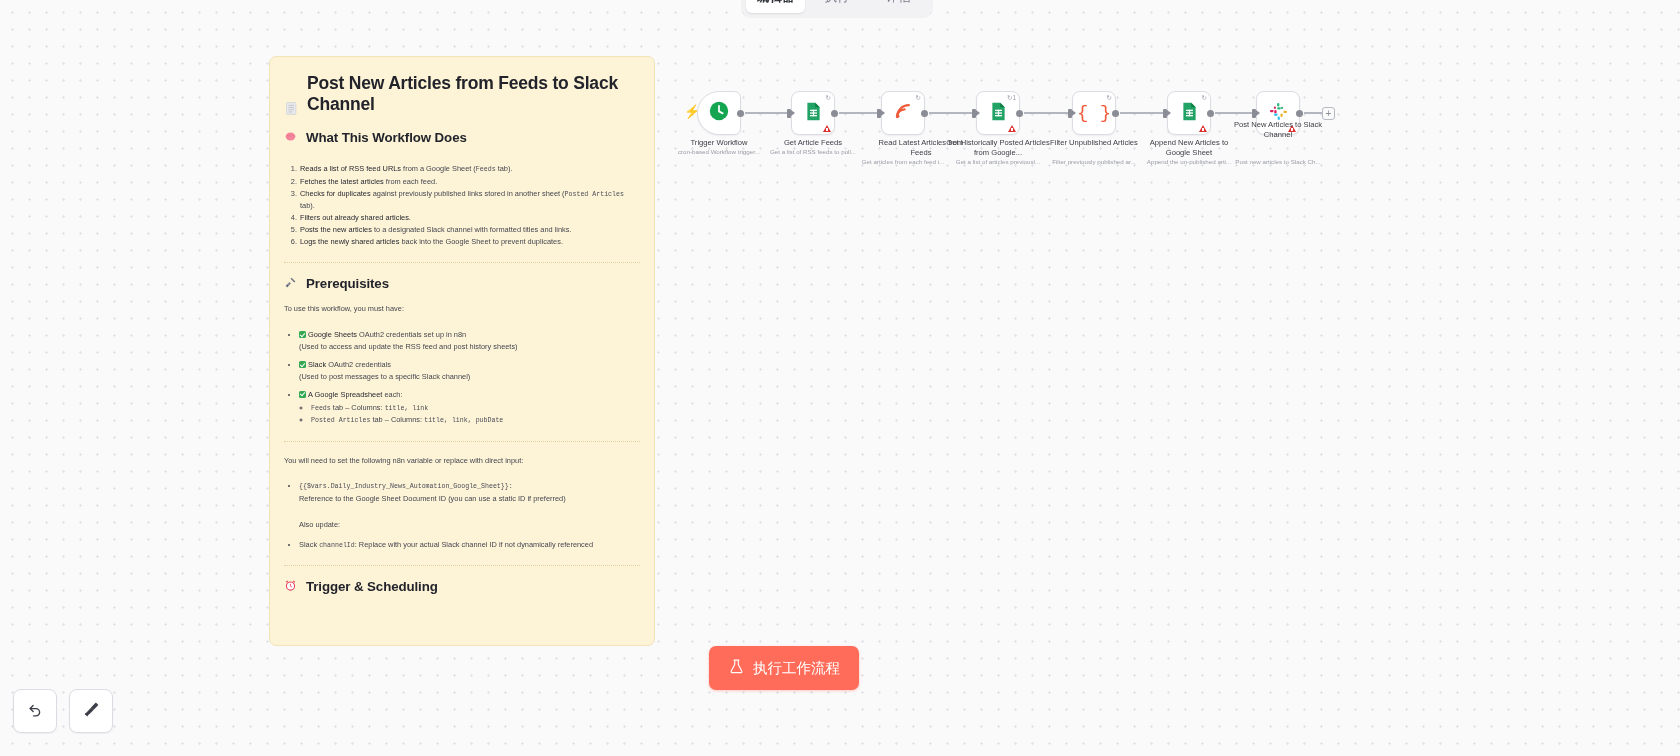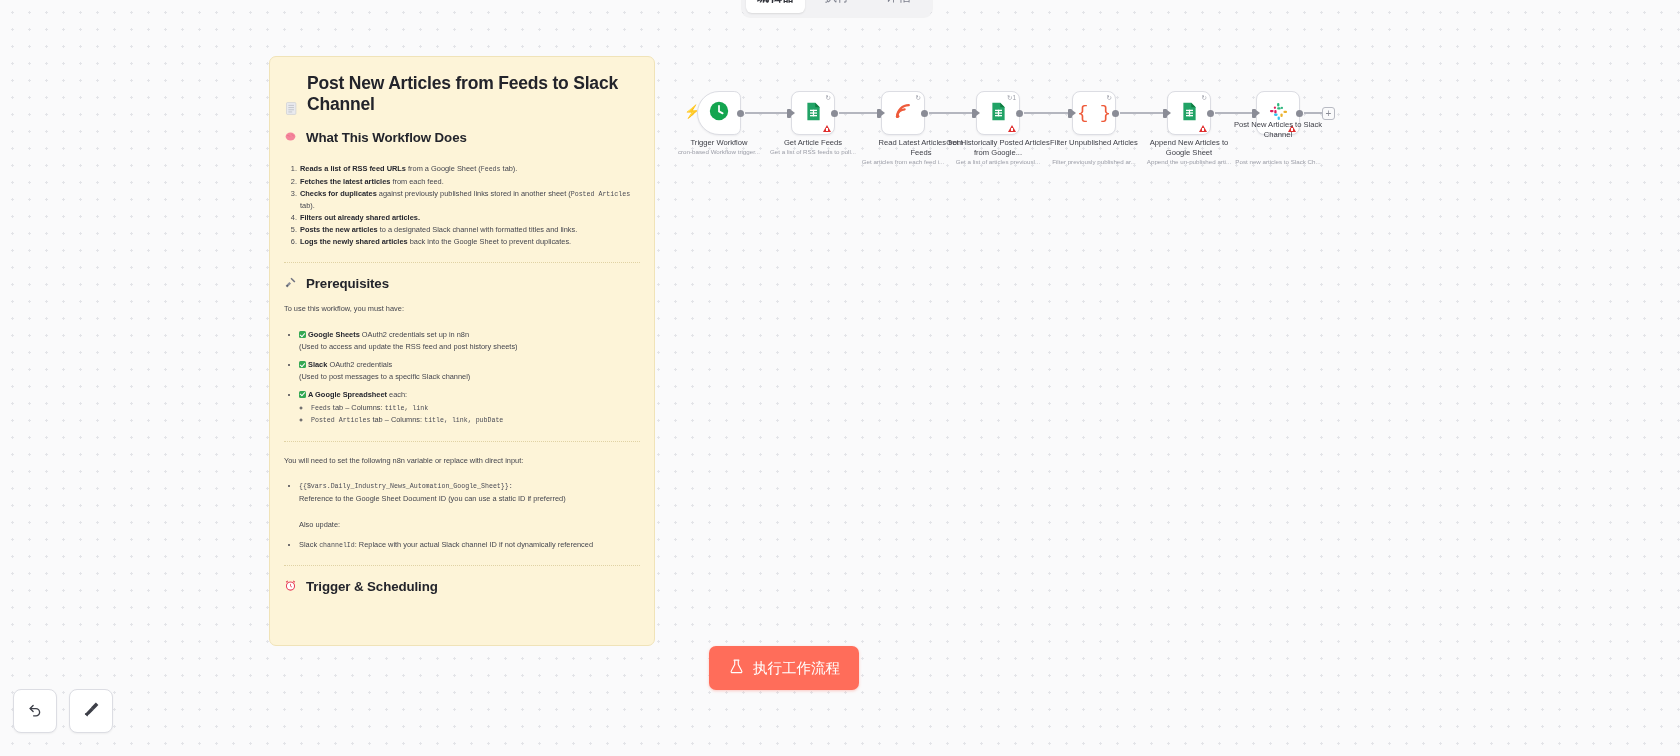--- a/index.html
+++ b/index.html
@@ -73,21 +73,21 @@
     color: #23242b;
     margin-bottom: 12px;
     letter-spacing: -.1px;
   }
   #note p { font-size: 7.4px; line-height: 1.55; color: #44454e; margin-bottom: 8px; }
   #note ul, #note ol { margin: 0 0 8px 15px; }
   #note li { font-size: 7.4px; line-height: 1.62; color: #44454e; }
   #note ol li { padding-left: 1px; }
   #note ul ul { margin: 1px 0 0 12px; }
   #note ul ul li { list-style-type: circle; }
-  #note b, #note strong { font-weight: 700; color: #26272f; }
+  #note b, #note strong { font-weight: 400; color: #26272f; }
   #note code, .mono {
     font-family: "Liberation Mono", "DejaVu Sans Mono", monospace;
     font-size: 6.6px;
     color: #4a4b55;
   }
   .hr {
     border: 0; border-top: 1px dotted #e0d2a4;
     margin: 14px 0 13px 0;
   }
   .tick {

